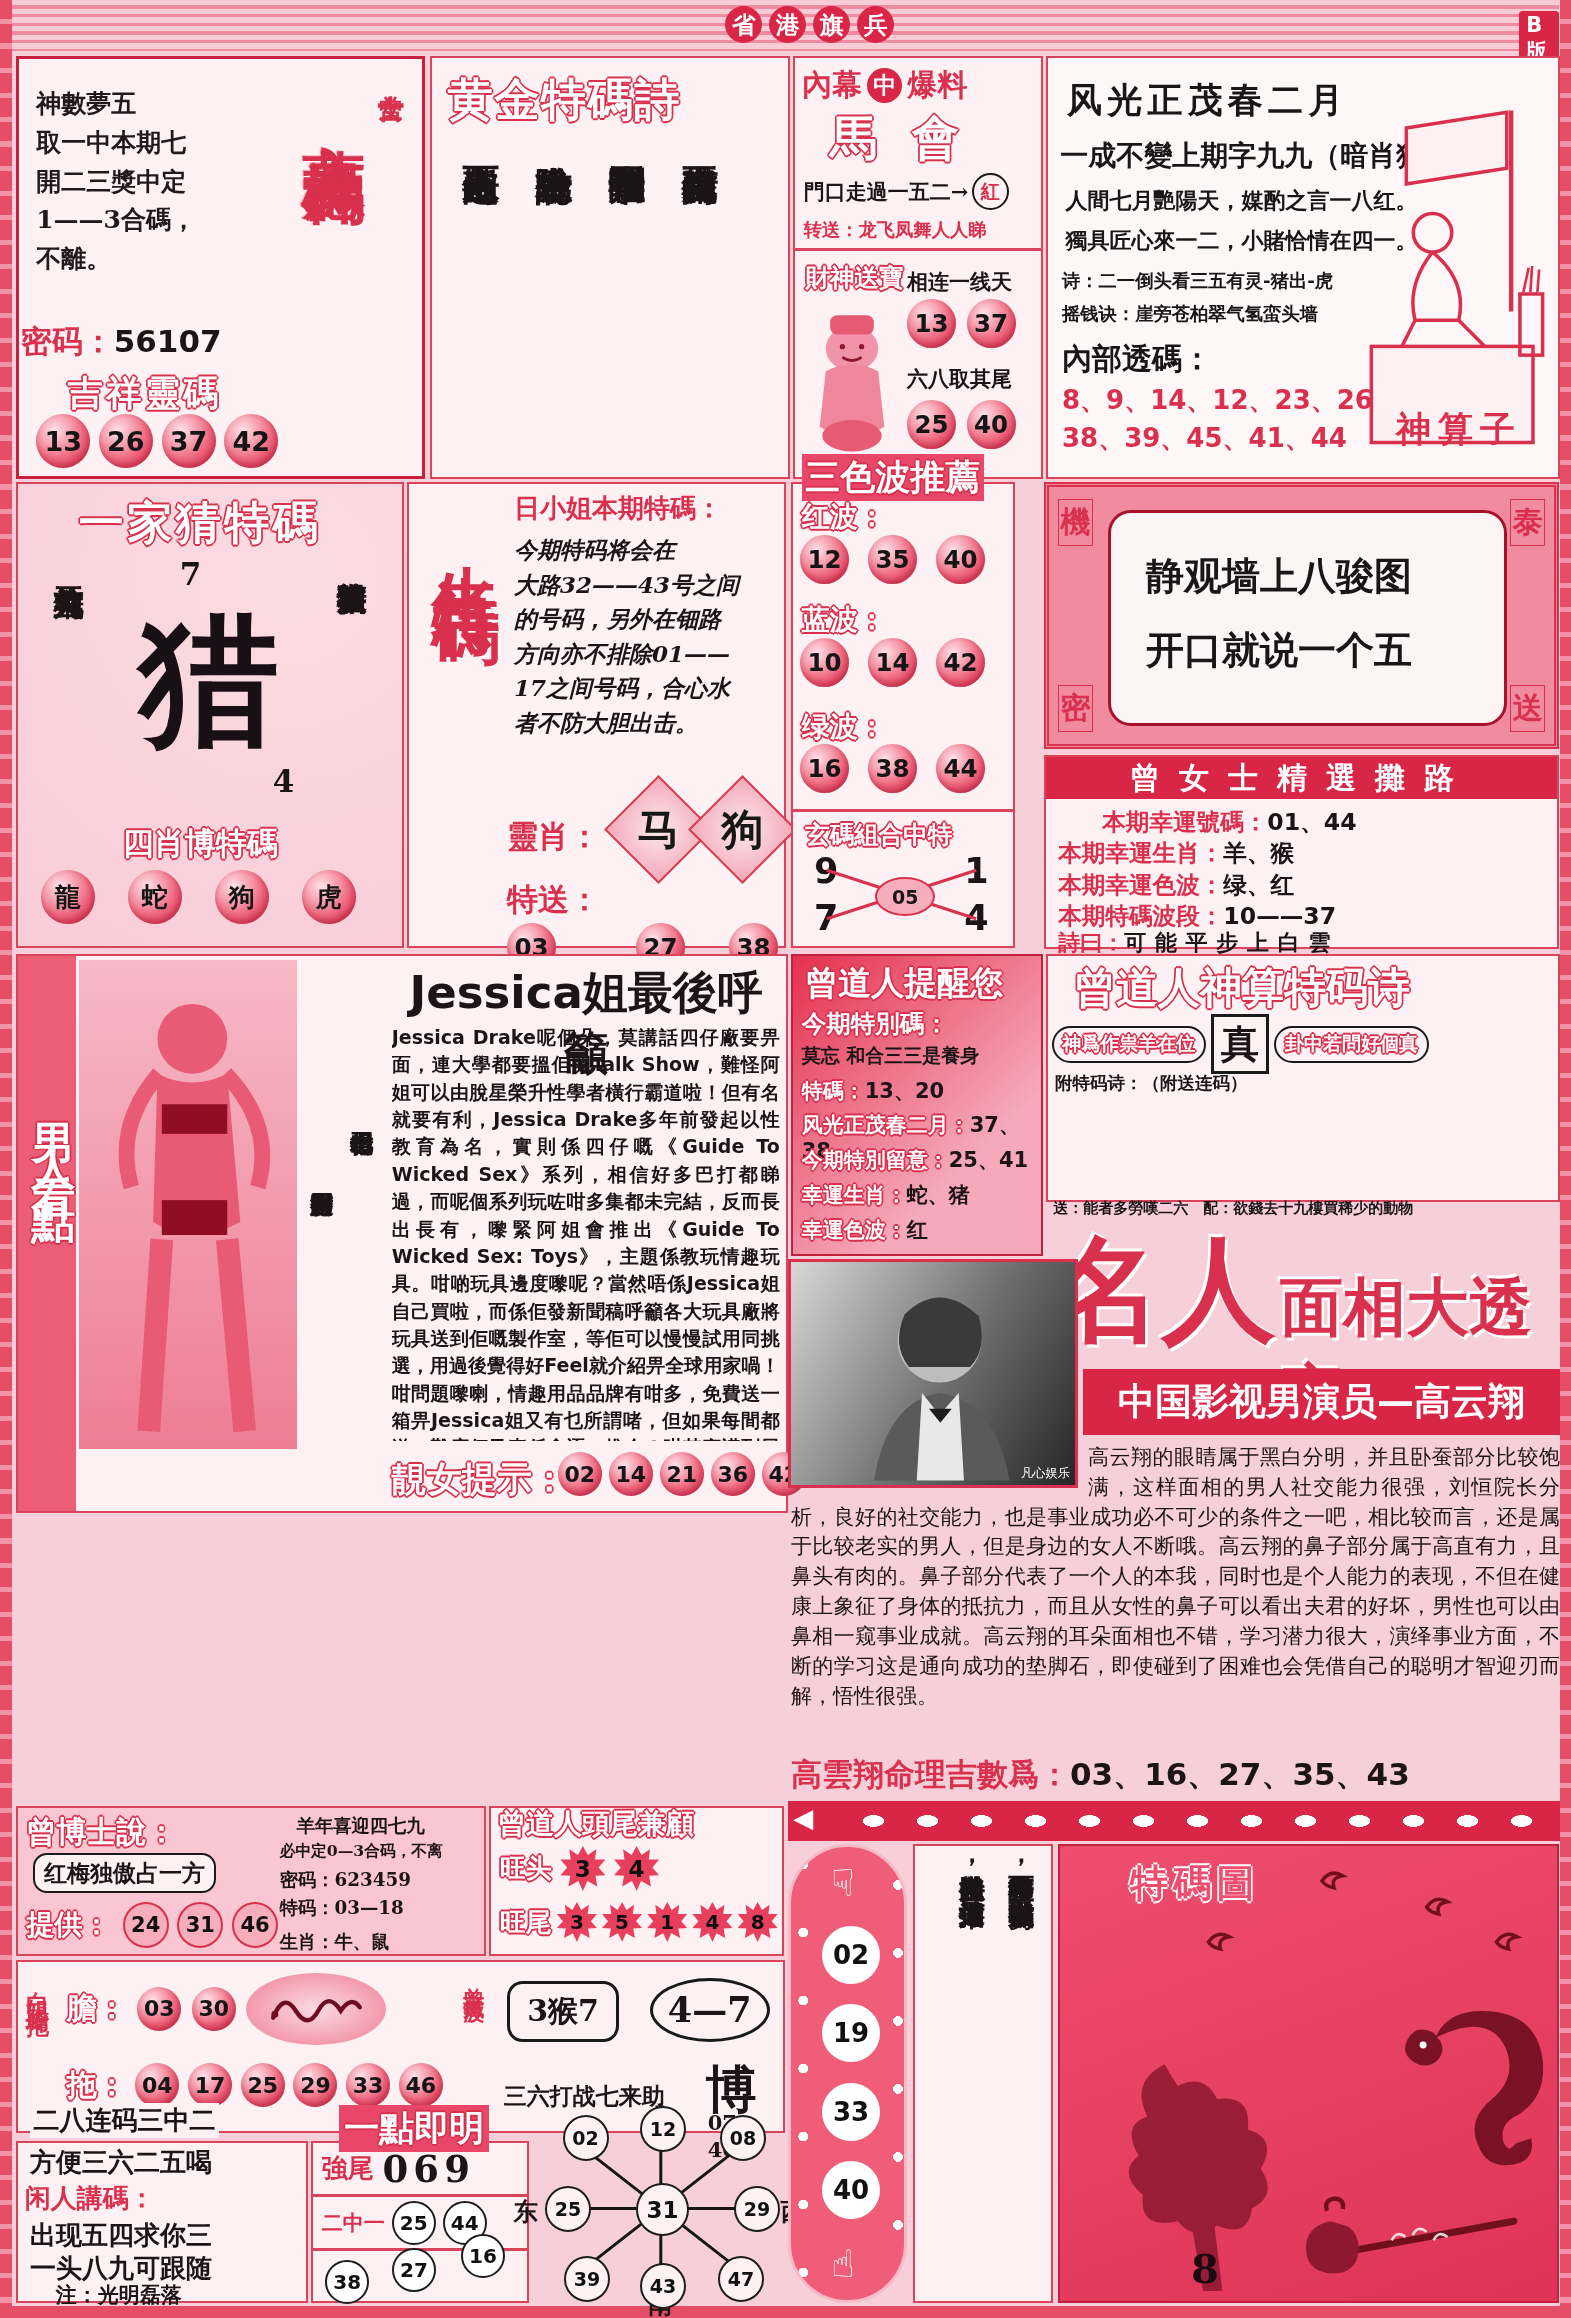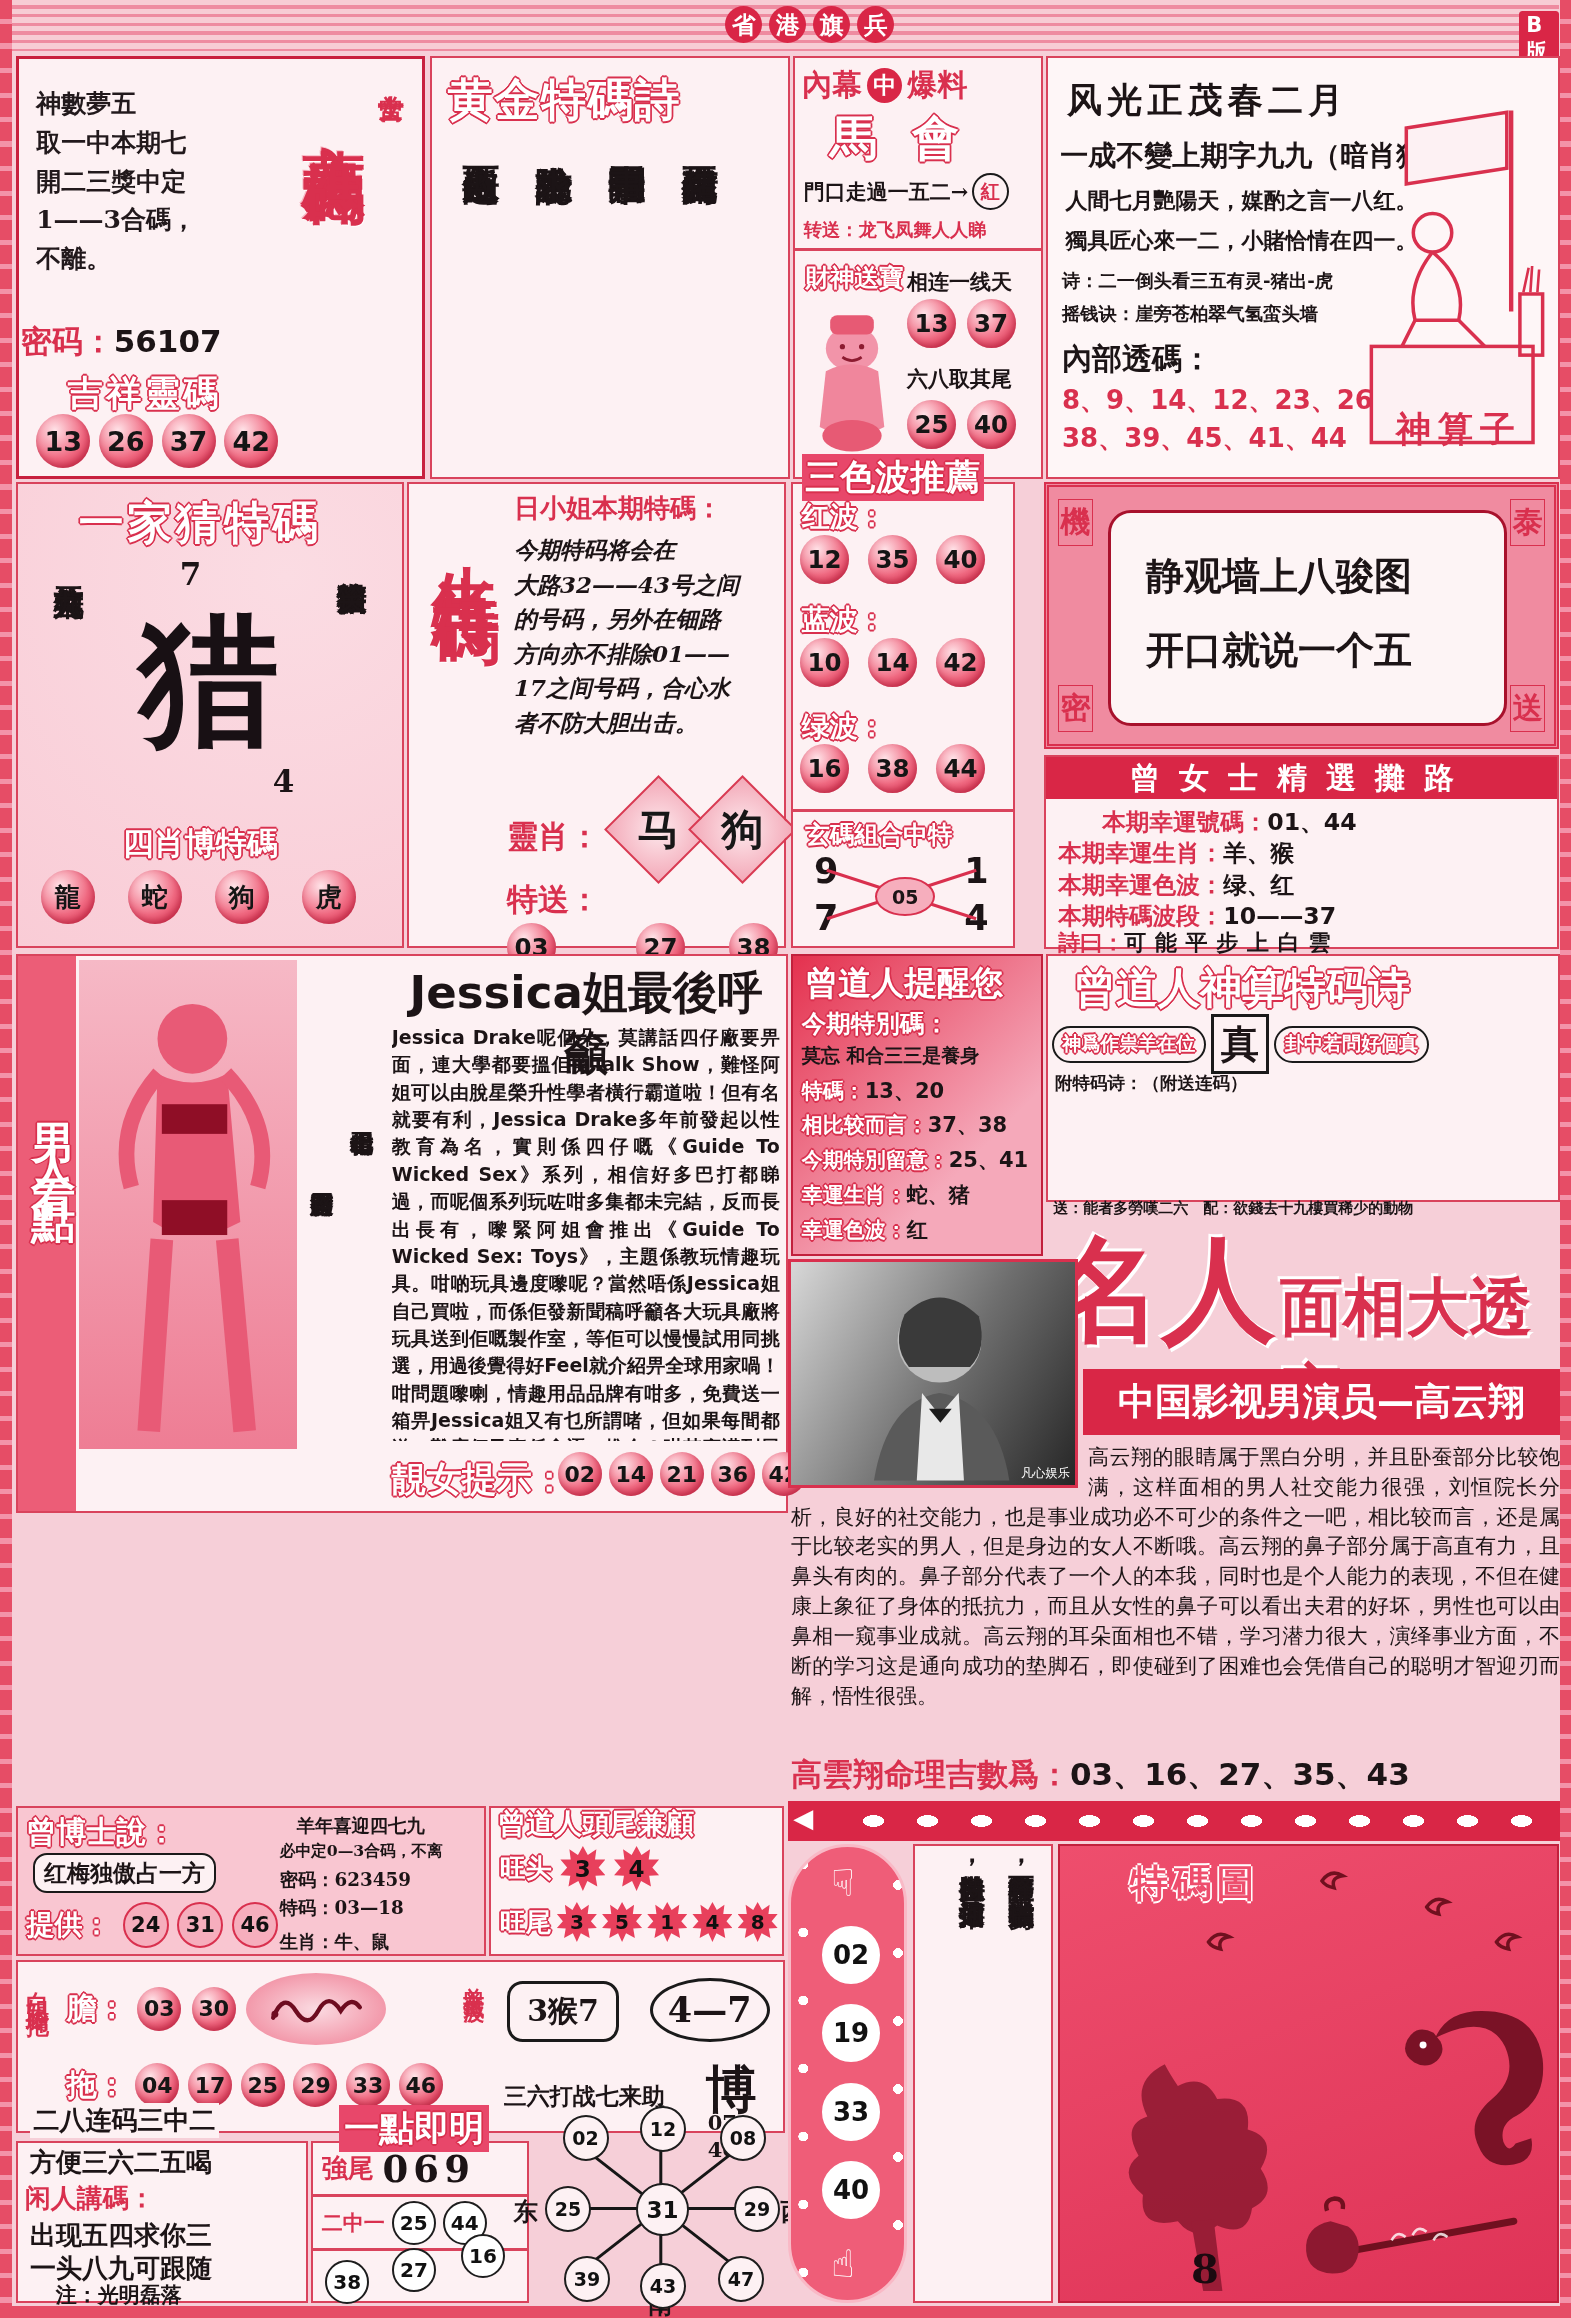--- a/index.html
+++ b/index.html
@@ -267,21 +267,21 @@
   </div>
 
   <div class="abs" style="left:791px;top:954px;width:252px;height:302px;background:linear-gradient(135deg,#e4314e,#f5a9ba 70%);border:2.6px solid #c2203c;box-sizing:border-box;">
     <div class="otl" style="position:absolute;left:12.2px;top:5.2px;font-size:33px;">曾道人提醒您</div>
     <div class="otl" style="position:absolute;left:8.7px;top:51px;font-size:24.5px;">今期特別碼：</div>
     <div class="serifb" style="position:absolute;left:8.7px;top:87px;font-size:19px;">莫忘 和合三三是養身</div>
     <div class="abs" style="left:8.7px;top:121px;font-size:21px;font-weight:bold;">
       <span class="otl" style="font-size:21px;">特碼：</span><span>13、20</span>
     </div>
     <div class="abs" style="left:8.7px;top:155px;font-size:21px;font-weight:bold;">
-      <span class="otl" style="font-size:21px;">相比较而言：</span><span>37、38</span>
+      <span class="otl" style="font-size:21px;">风光正茂春二月：</span><span>37、38</span>
     </div>
     <div class="abs" style="left:8.7px;top:190px;font-size:21px;font-weight:bold;">
       <span class="otl" style="font-size:21px;">今期特別留意：</span><span>25、41</span>
     </div>
     <div class="abs" style="left:8.7px;top:225px;font-size:21px;font-weight:bold;">
       <span class="otl" style="font-size:21px;">幸運生肖：</span><span style="font-family:'DejaVu Serif',serif;">蛇、猪</span>
     </div>
     <div class="abs" style="left:8.7px;top:260px;font-size:21px;font-weight:bold;">
       <span class="otl" style="font-size:21px;">幸運色波：</span><span class="serifb">红</span>
     </div>

